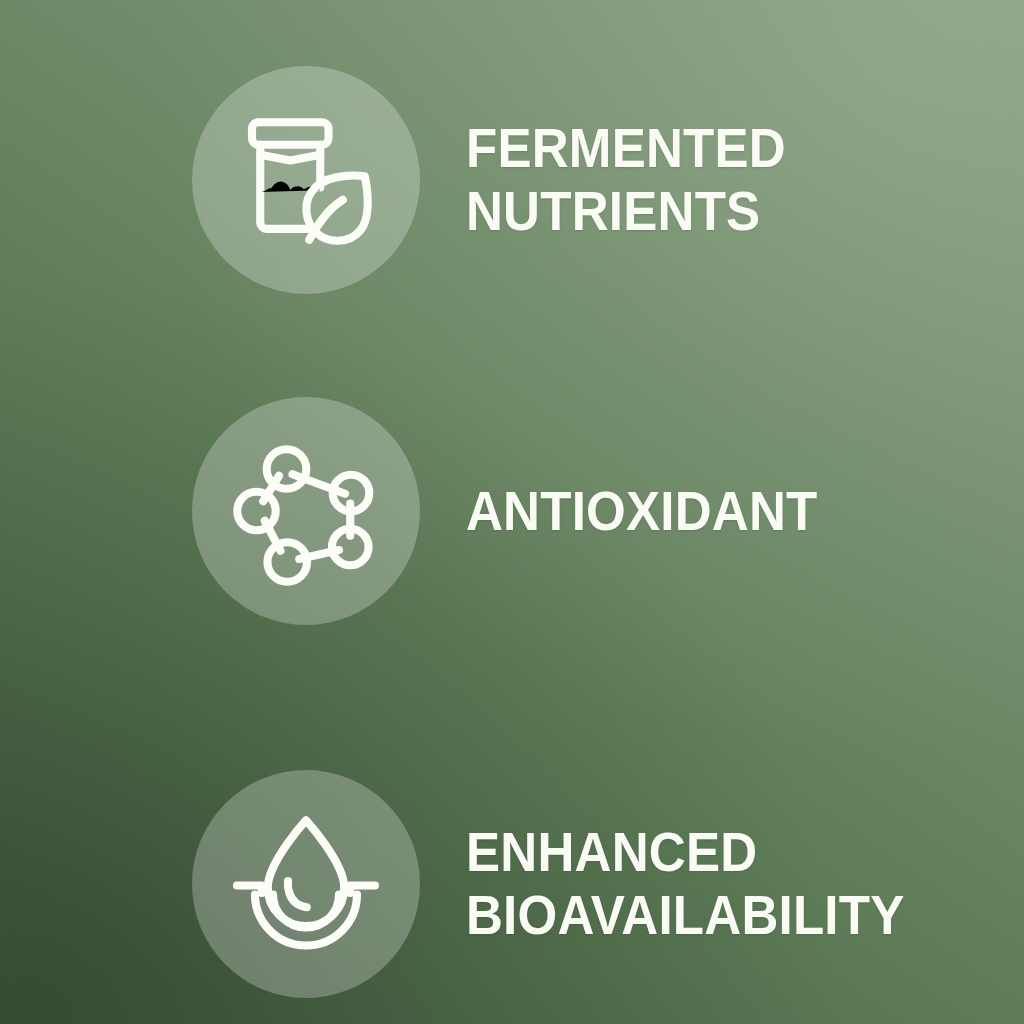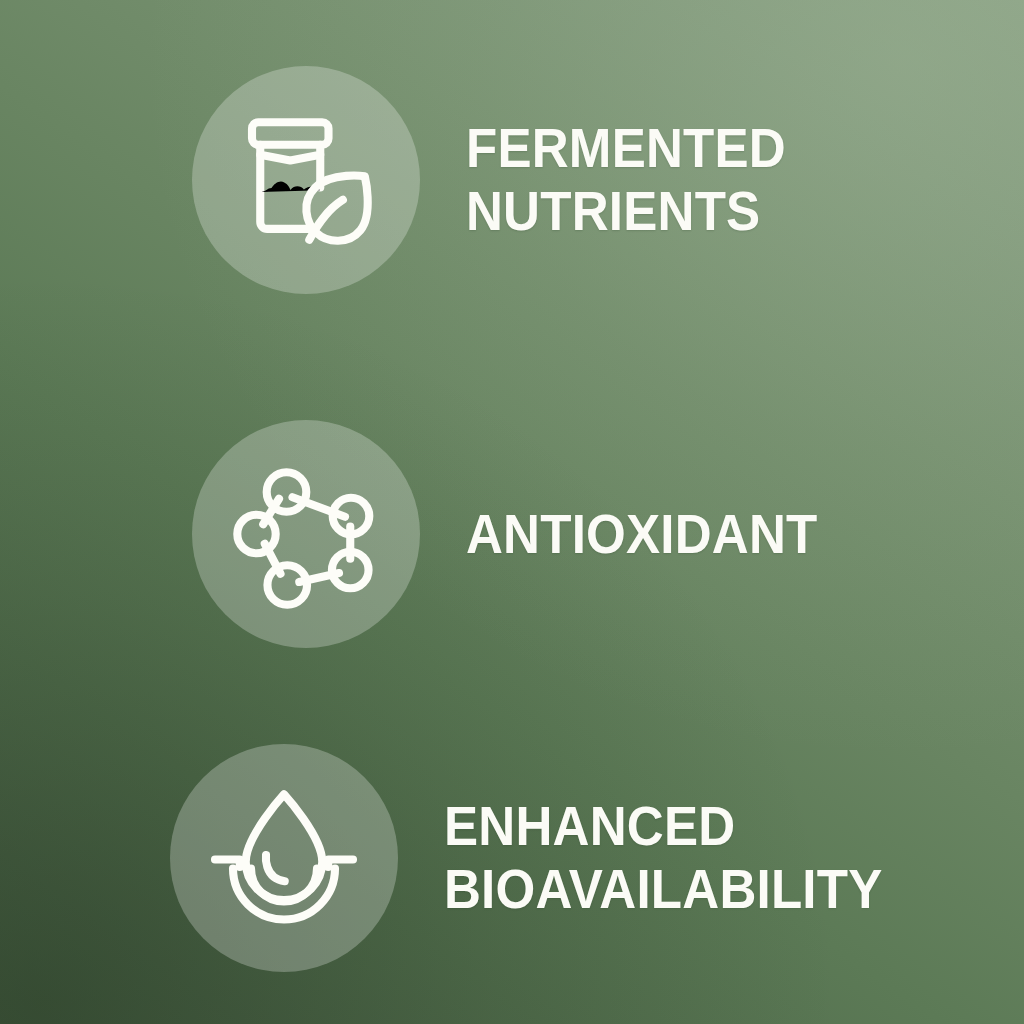--- a/index.html
+++ b/index.html
@@ -39,22 +39,22 @@
 
   .feature-row {
     position: absolute;
     left: 0;
     width: 915px;
     display: flex;
     align-items: center;
     z-index: 2;
   }
   #row-0 { top: 66px;  height: 228px; }
-  #row-1 { top: 420px; height: 228px; text-align: center; }
-  #row-2 { top: 744px; height: 228px; justify-content: flex-end; }
+  #row-1 { top: 397px; height: 228px; text-align: center; }
+  #row-2 { top: 770px; height: 228px; }
 
   .badge {
     position: relative;
     margin-left: 192px;
     width: 228px;
     height: 228px;
     flex: 0 0 228px;
     border-radius: 50%;
     background: rgba(255,255,255,0.26);
     display: flex;

